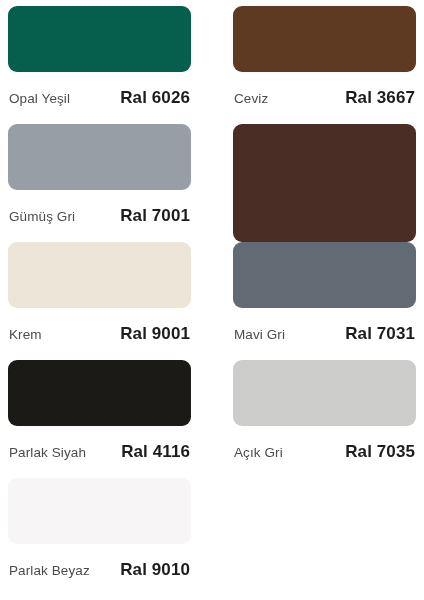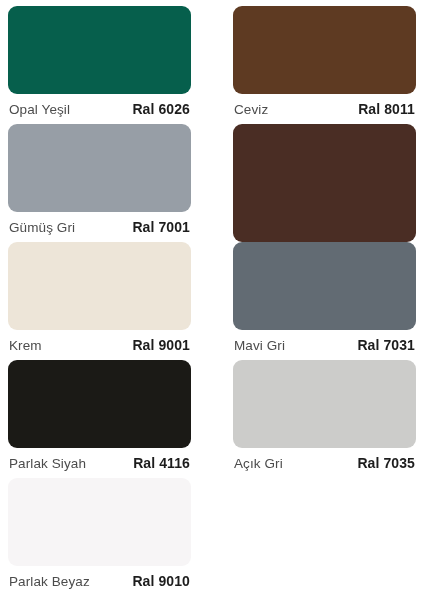--- a/index.html
+++ b/index.html
@@ -42,35 +42,35 @@
     width: 100%;
   }
 
   .swatch-caption {
     flex: 0 0 auto;
     height: 30px;
     display: flex;
     align-items: center;
     justify-content: space-between;
     gap: 6px;
-    padding: 0 1px;
+    padding: 11px 1px;
     white-space: nowrap;
   }
 
   .swatch-name {
     font-size: 13.5px;
     font-weight: 400;
     color: #4c4c4c;
     letter-spacing: 0.1px;
     overflow: hidden;
     text-overflow: ellipsis;
   }
 
   .swatch-code {
-    font-size: 14px;
+    font-size: 17px;
     font-weight: 700;
     color: #1d1d1d;
     letter-spacing: 0.1px;
     flex: 0 0 auto;
   }
 </style>
 </head>
 <body style="background-color: rgb(255, 255, 255);">
 
 <div class="palette-sheet">
@@ -80,21 +80,21 @@
     <div class="swatch-caption">
       <span class="swatch-name">Opal Yeşil</span>
       <span class="swatch-code">Ral 6026</span>
     </div>
   </div>
 
   <div class="swatch-cell">
     <div class="swatch-chip" style="background-color: rgb(94, 58, 34);"></div>
     <div class="swatch-caption">
       <span class="swatch-name">Ceviz</span>
-      <span class="swatch-code">Ral 8011</span>
+      <span class="swatch-code">Ral 3667</span>
     </div>
   </div>
 
   <div class="swatch-cell">
     <div class="swatch-chip" style="background-color: rgb(151, 158, 166);"></div>
     <div class="swatch-caption">
       <span class="swatch-name">Gümüş Gri</span>
       <span class="swatch-code">Ral 7001</span>
     </div>
   </div>

